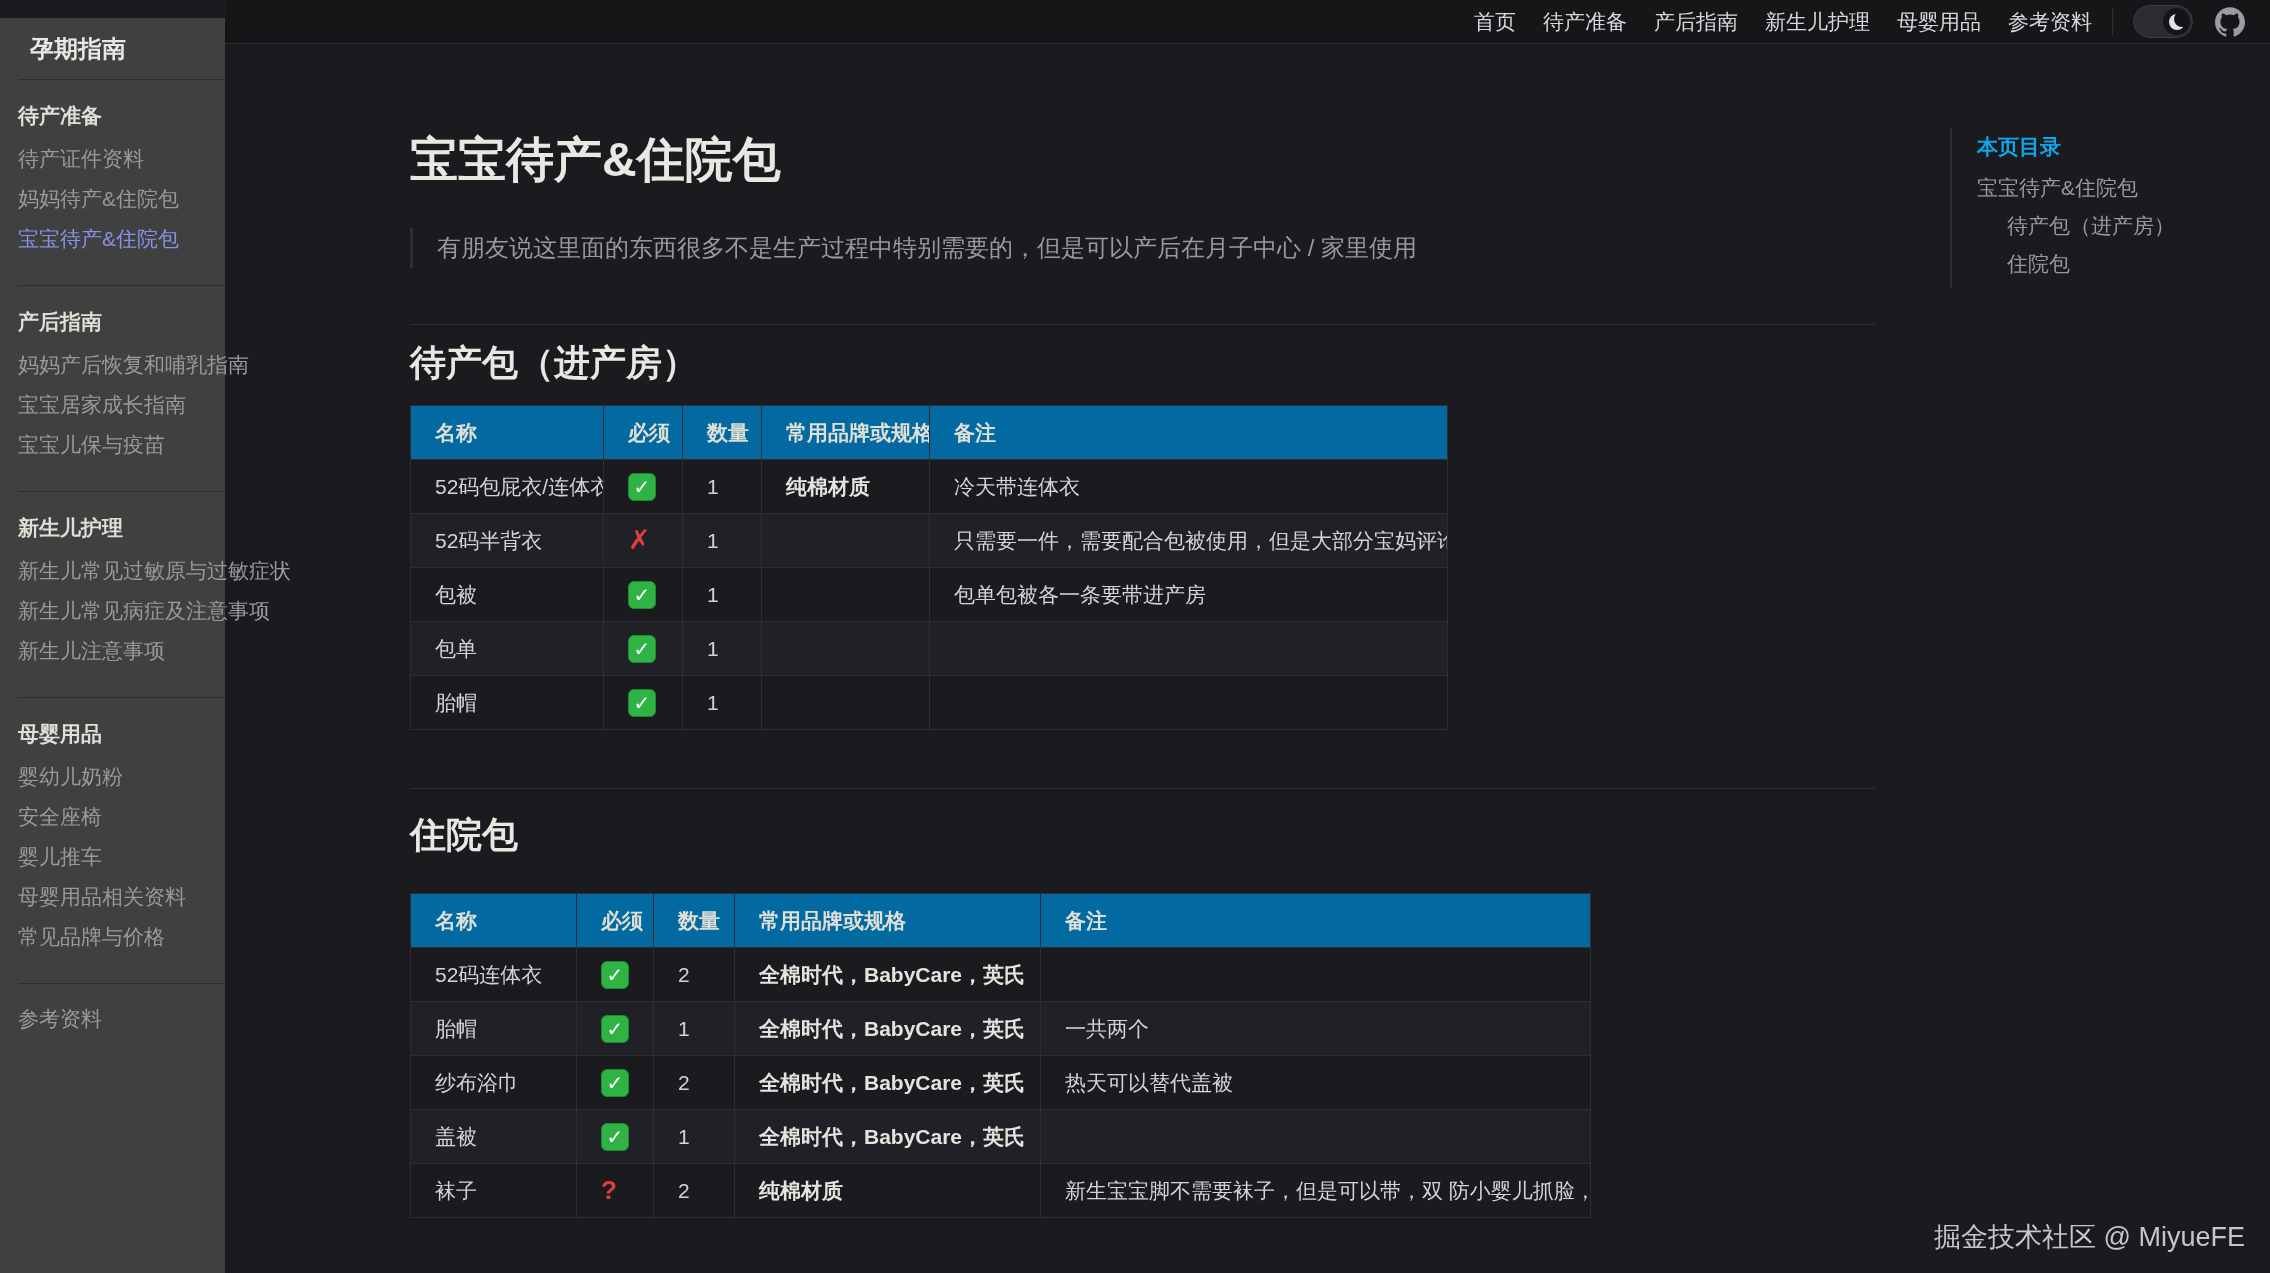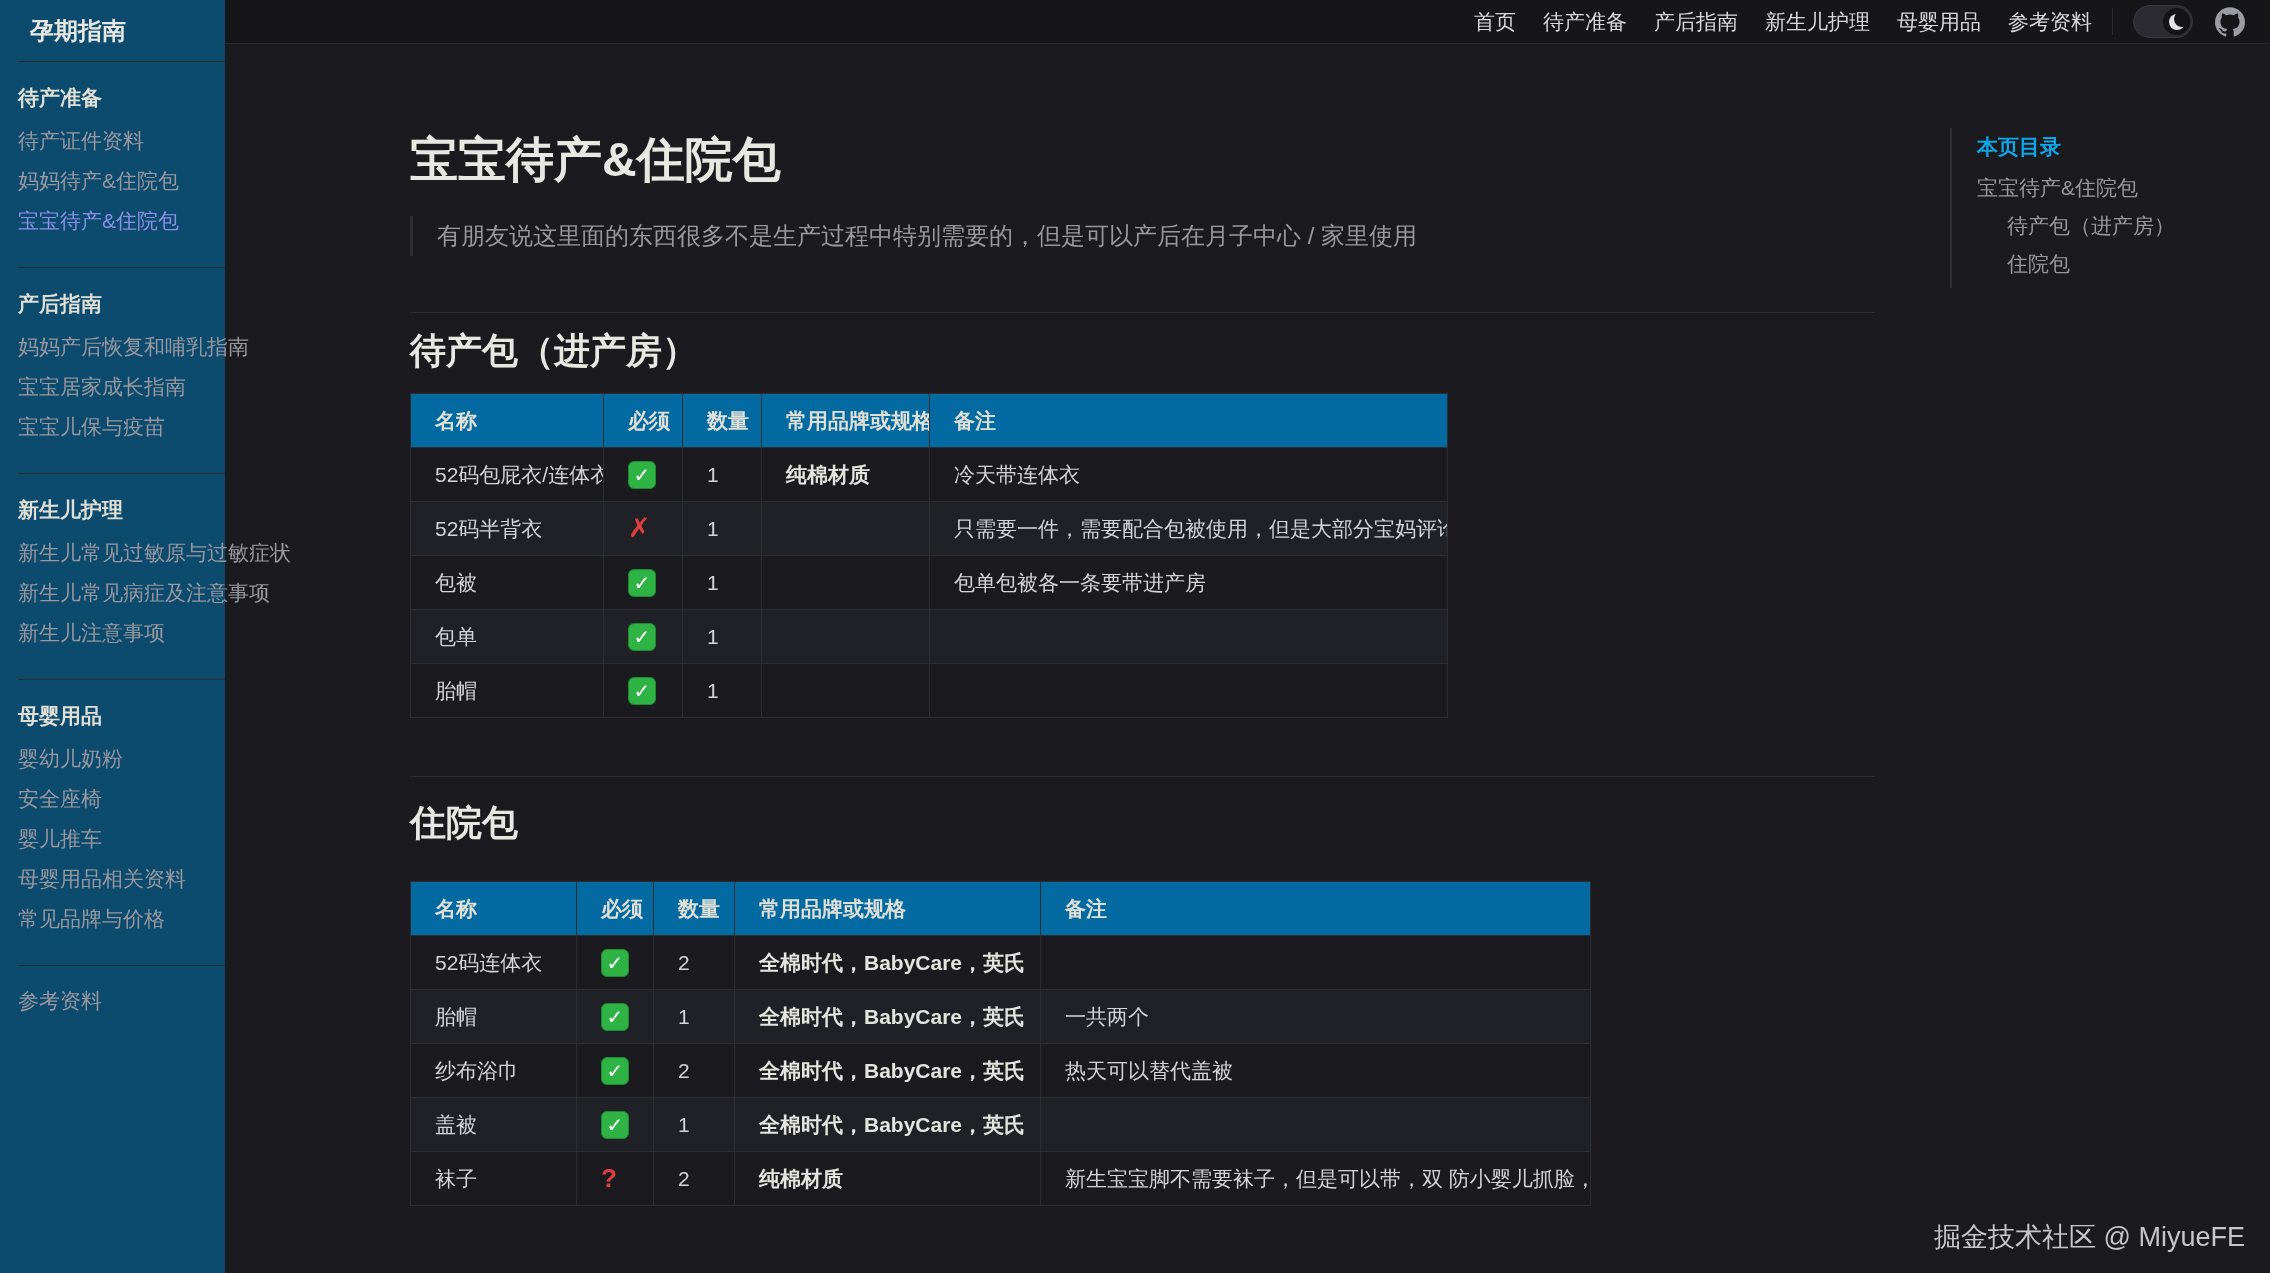--- a/index.html
+++ b/index.html
@@ -6,22 +6,22 @@
   html,body { width:2270px; height:1273px; overflow:hidden; }
   body {
     background:#1b1b1f;
     color:#dfdfd6;
     font-family:"Liberation Sans","DejaVu Sans",sans-serif;
     position:relative;
   }
 
   
   .sidebar {
-    position:absolute; left:0; top:0; bottom:0; width:225px;
-    background:#0c4a6e; z-index:5; padding-left:18px;
+    position:absolute; left:0; top:18px; bottom:0; width:225px;
+    background:#404040; z-index:5; padding-left:18px;
   }
   .sidebar-title {
     height:62px; display:flex; align-items:center;
     padding-left:12px; font-size:24px; font-weight:bold; color:#e8e8e3;
     border-bottom:1px solid #2e2e32;
   }
   .sb-group { padding:24px 6px 36px 0; border-bottom:1px solid #2e2e32; }
   .sb-group.no-border { border-bottom:none; }
   .sb-group-title { font-size:21px; font-weight:bold; color:#dfdfd6; line-height:24px; margin-bottom:20px; }
   .sb-item { font-size:21px; color:#98989f; line-height:21px; margin-bottom:19px; cursor:pointer; white-space:nowrap; }
@@ -51,21 +51,21 @@
     width:16px; height:16px; border-radius:50%;
     box-shadow:inset 5px -3px 0 0 #e2e2e6;
   }
   .github-btn { margin-left:22px; cursor:pointer; display:flex; align-items:center; }
   .github-btn svg { width:30px; height:30px; fill:#9b9ba3; }
 
   
   .doc { position:absolute; left:410px; top:48px; width:1465px; }
   .doc-h1 { margin-top:88px; font-size:48px; font-weight:bold; line-height:48px; color:#e8e8e3; }
   .doc-quote {
-    margin-top:32px; padding:4px 0 4px 24px; border-left:3px solid #2e2e32;
+    margin-top:44px; padding:4px 0 4px 24px; border-left:3px solid #2e2e32;
     font-size:24px; line-height:32px; color:#98989f;
   }
   .doc-h2 {
     font-size:36px; font-weight:bold; line-height:36px; color:#e8e8e3;
     border-top:1px solid #2e2e32;
   }
   .doc-h2.first  { margin-top:56px; padding-top:20px; }
   .doc-h2.second { margin-top:58px; padding-top:28px; }
 
   table.doc-table { border-collapse:collapse; table-layout:fixed; }

